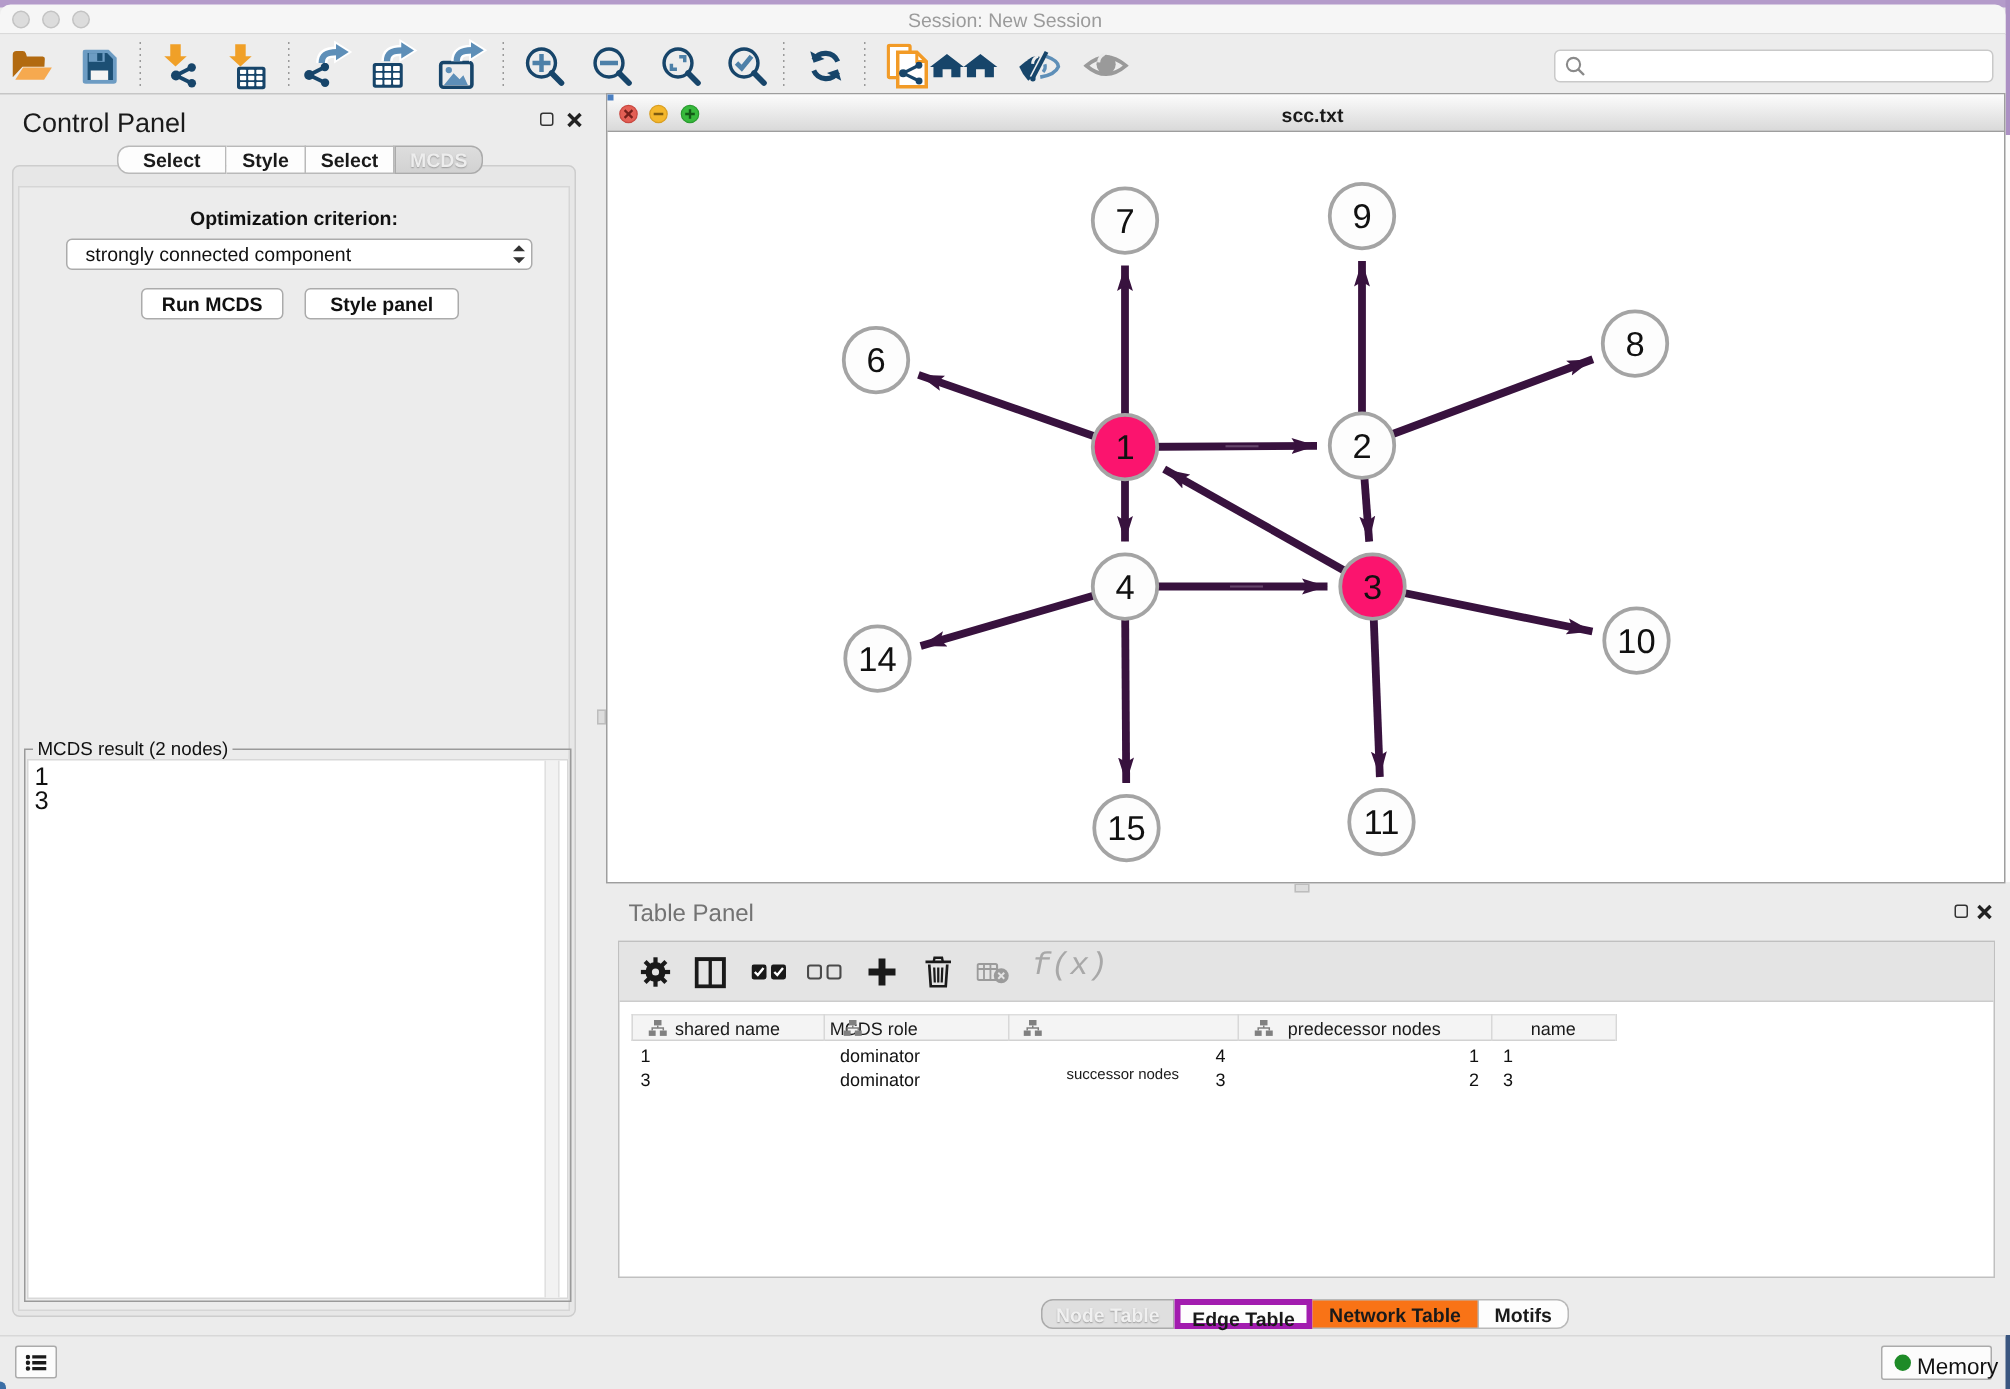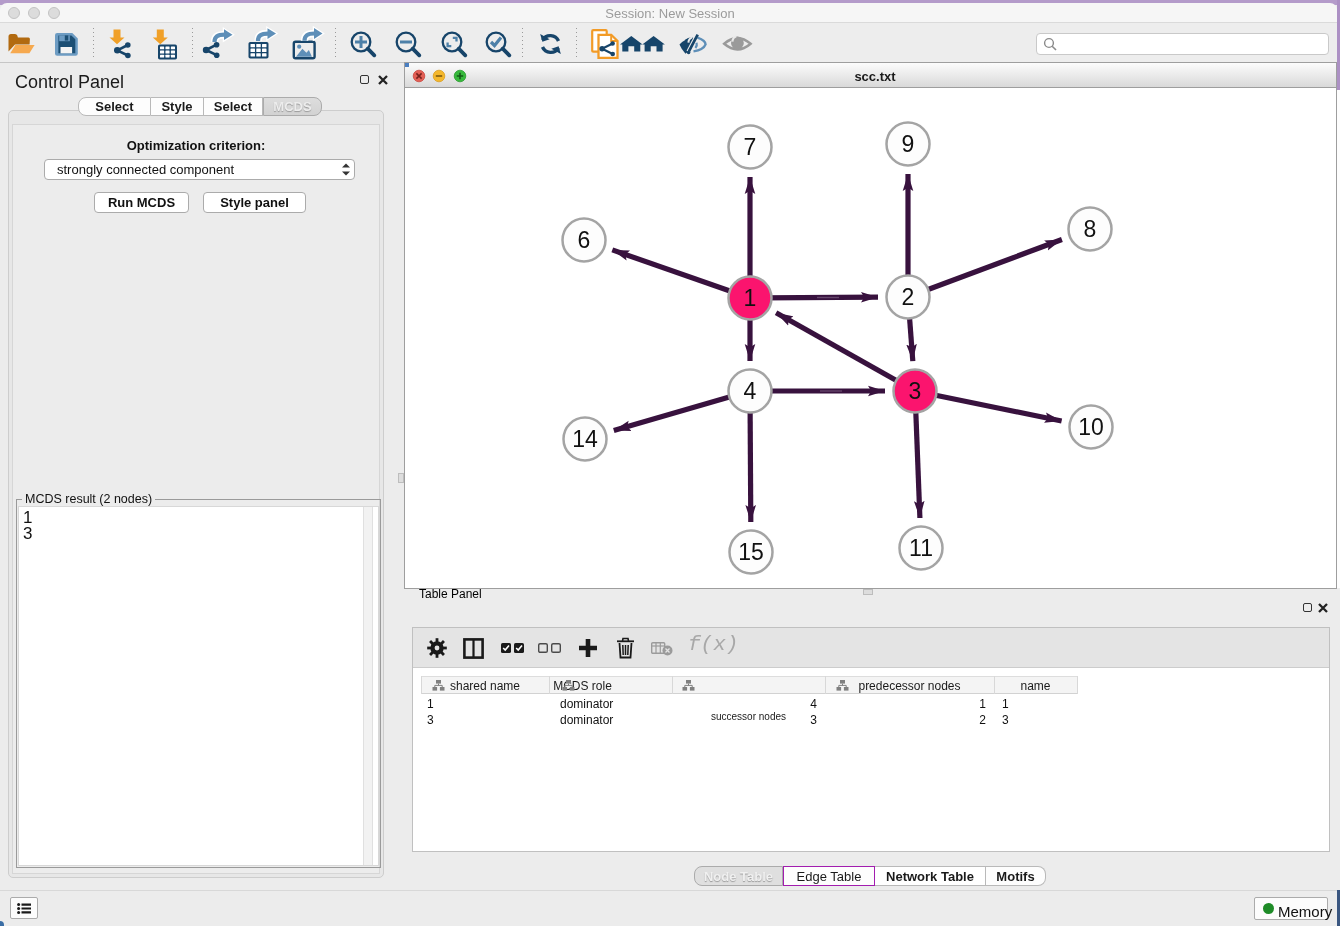--- a/index.html
+++ b/index.html
@@ -231,21 +231,21 @@
 <circle cx="686" cy="338" r="21.5" fill="#FDFDFD" stroke="#A4A4A4" stroke-width="2.5"></circle>
 <text x="686" y="338" text-anchor="middle" dy="0.36em" font-size="23" fill="#111">10</text>
 <circle cx="516" cy="459" r="21.5" fill="#FDFDFD" stroke="#A4A4A4" stroke-width="2.5"></circle>
 <text x="516" y="459" text-anchor="middle" dy="0.36em" font-size="23" fill="#111">11</text>
 <circle cx="180" cy="350" r="21.5" fill="#FDFDFD" stroke="#A4A4A4" stroke-width="2.5"></circle>
 <text x="180" y="350" text-anchor="middle" dy="0.36em" font-size="23" fill="#111">14</text>
 <circle cx="346" cy="463" r="21.5" fill="#FDFDFD" stroke="#A4A4A4" stroke-width="2.5"></circle>
 <text x="346" y="463" text-anchor="middle" dy="0.36em" font-size="23" fill="#111">15</text>
 </svg>
 <div class="abs" style="left:863px;top:589px;width:10px;height:6px;background:#DDDDDD;border:1px solid #BDBDBD"></div>
-<div class="abs" style="left:419px;top:587px;font-size:12px;color:#000000">Table Panel</div>
+<div class="abs" style="left:419px;top:601px;font-size:16px;color:#737373">Table Panel</div>
 <div class="abs" style="left:1303px;top:603px;width:9px;height:9px;border:1.6px solid #333;border-radius:2px"></div>
 <svg class="abs" style="left:1317px;top:602px" width="12" height="12" viewBox="0 0 12 12">
     <path d="M2,2 L10,10 M10,2 L2,10" stroke="#222" stroke-width="2.3"></path>
   </svg>
 <div class="abs" style="left:412px;top:627px;width:918px;height:225px;background:#fff;border:1px solid #C0C0C0"></div>
 <div class="abs" style="left:413px;top:628px;width:916px;height:40px;background:#E4E4E4;border-bottom:1px solid #CCCCCC"></div>
 <svg class="abs" style="left:427px;top:638px" width="20" height="20" viewBox="0 0 20 20">
     <rect x="8.6" y="0.2" width="2.8" height="4" fill="#1a1a1a" transform="rotate(0 10 10)"></rect>
     <rect x="8.6" y="0.2" width="2.8" height="4" fill="#1a1a1a" transform="rotate(45 10 10)"></rect>
     <rect x="8.6" y="0.2" width="2.8" height="4" fill="#1a1a1a" transform="rotate(90 10 10)"></rect>
@@ -329,22 +329,22 @@
 <div class="abs" style="left:560px;top:697px;font-size:12px;color:#111">dominator</div>
 <div class="abs" style="left:672px;top:697px;width:145px;text-align:right;font-size:12px;color:#111">4</div>
 <div class="abs" style="left:825px;top:697px;width:161px;text-align:right;font-size:12px;color:#111">1</div>
 <div class="abs" style="left:1002px;top:697px;font-size:12px;color:#111">1</div>
 <div class="abs" style="left:427px;top:713px;font-size:12px;color:#111">3</div>
 <div class="abs" style="left:560px;top:713px;font-size:12px;color:#111">dominator</div>
 <div class="abs" style="left:672px;top:713px;width:145px;text-align:right;font-size:12px;color:#111">3</div>
 <div class="abs" style="left:825px;top:713px;width:161px;text-align:right;font-size:12px;color:#111">2</div>
 <div class="abs" style="left:1002px;top:713px;font-size:12px;color:#111">3</div>
 <div class="abs" style="left:694px;top:866px;width:89px;height:20px;background:#DFDFDF;border:1px solid #ABABAB;color:#F0F0F0;text-shadow:0 1px 1px #9a9a9a;border-radius:8px 0 0 8px;font-size:13px;font-weight:bold;text-align:center;line-height:19px">Node Table</div>
-<div class="abs" style="left:783px;top:866px;width:92px;height:20px;background:#FDFDFD;border:1px solid #a21caf;color:#1a1a1a;font-size:13px;font-weight:normal;text-align:center;line-height:19px">Edge Table</div>
-<div class="abs" style="left:875px;top:866px;width:111px;height:20px;background:#ffffff;border:1px solid #B9B9B9;color:#1a1a1a;border-left:none;font-size:13px;font-weight:bold;text-align:center;line-height:19px">Network Table</div>
+<div class="abs" style="left:783px;top:866px;width:92px;height:20px;background:#FDFDFD;border:4px solid #a21caf;color:#1a1a1a;font-size:13px;font-weight:bold;text-align:center;line-height:19px">Edge Table</div>
+<div class="abs" style="left:875px;top:866px;width:111px;height:20px;background:#f97316;border:1px solid #B9B9B9;color:#1a1a1a;border-left:none;font-size:13px;font-weight:bold;text-align:center;line-height:19px">Network Table</div>
 <div class="abs" style="left:986px;top:866px;width:60px;height:20px;background:#FDFDFD;border:1px solid #B9B9B9;color:#1a1a1a;border-radius:0 8px 8px 0;border-left:none;font-size:13px;font-weight:bold;text-align:center;line-height:19px">Motifs</div>
 <div class="abs" style="left:0;top:890px;width:1337px;height:1px;background:#D8D8D8"></div>
 <div class="abs" style="left:10px;top:897px;width:28px;height:22px;background:#FCFCFC;border:1px solid #ABABAB;border-radius:2px"></div>
 <svg class="abs" style="left:17px;top:903px" width="14" height="11" viewBox="0 0 14 11">
     <circle cx="1.6" cy="1.6" r="1.5" fill="#1a1a1a"></circle>
     <circle cx="1.6" cy="5.5" r="1.5" fill="#1a1a1a"></circle>
     <circle cx="1.6" cy="9.4" r="1.5" fill="#1a1a1a"></circle>
     <path d="M4.5,1.6 L14,1.6 M4.5,5.5 L14,5.5 M4.5,9.4 L14,9.4" stroke="#1a1a1a" stroke-width="2.2"></path>
   </svg>
 <div class="abs" style="left:1254px;top:897px;width:74px;height:23px;background:#FCFCFC;border:1px solid #ABABAB;border-radius:2px"></div>

